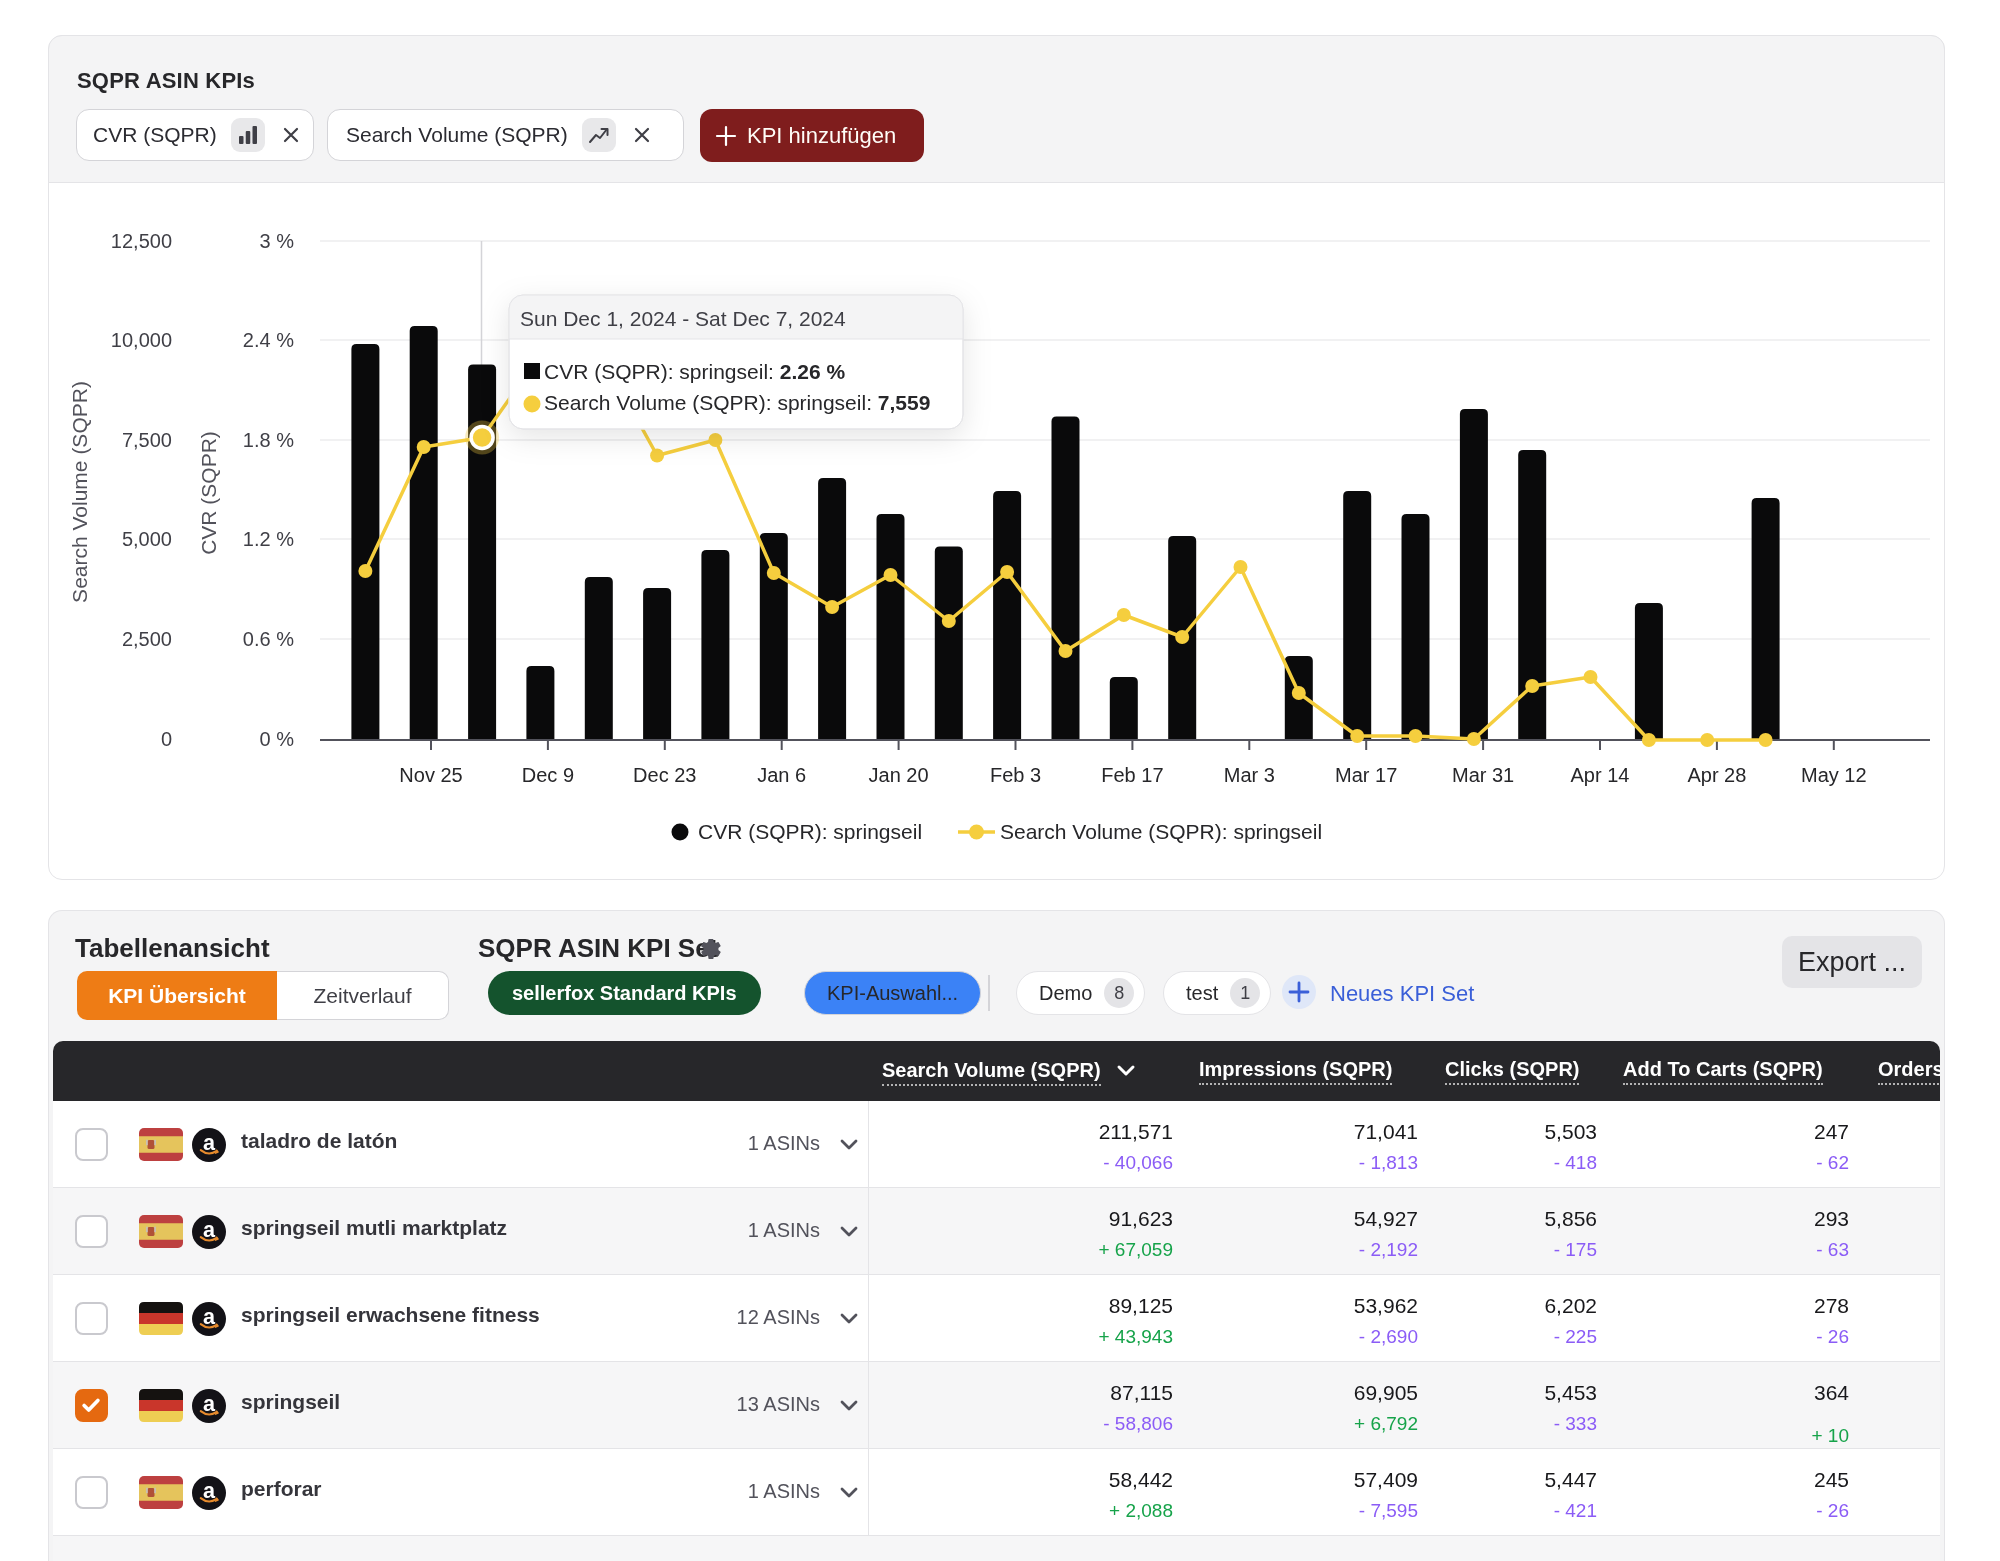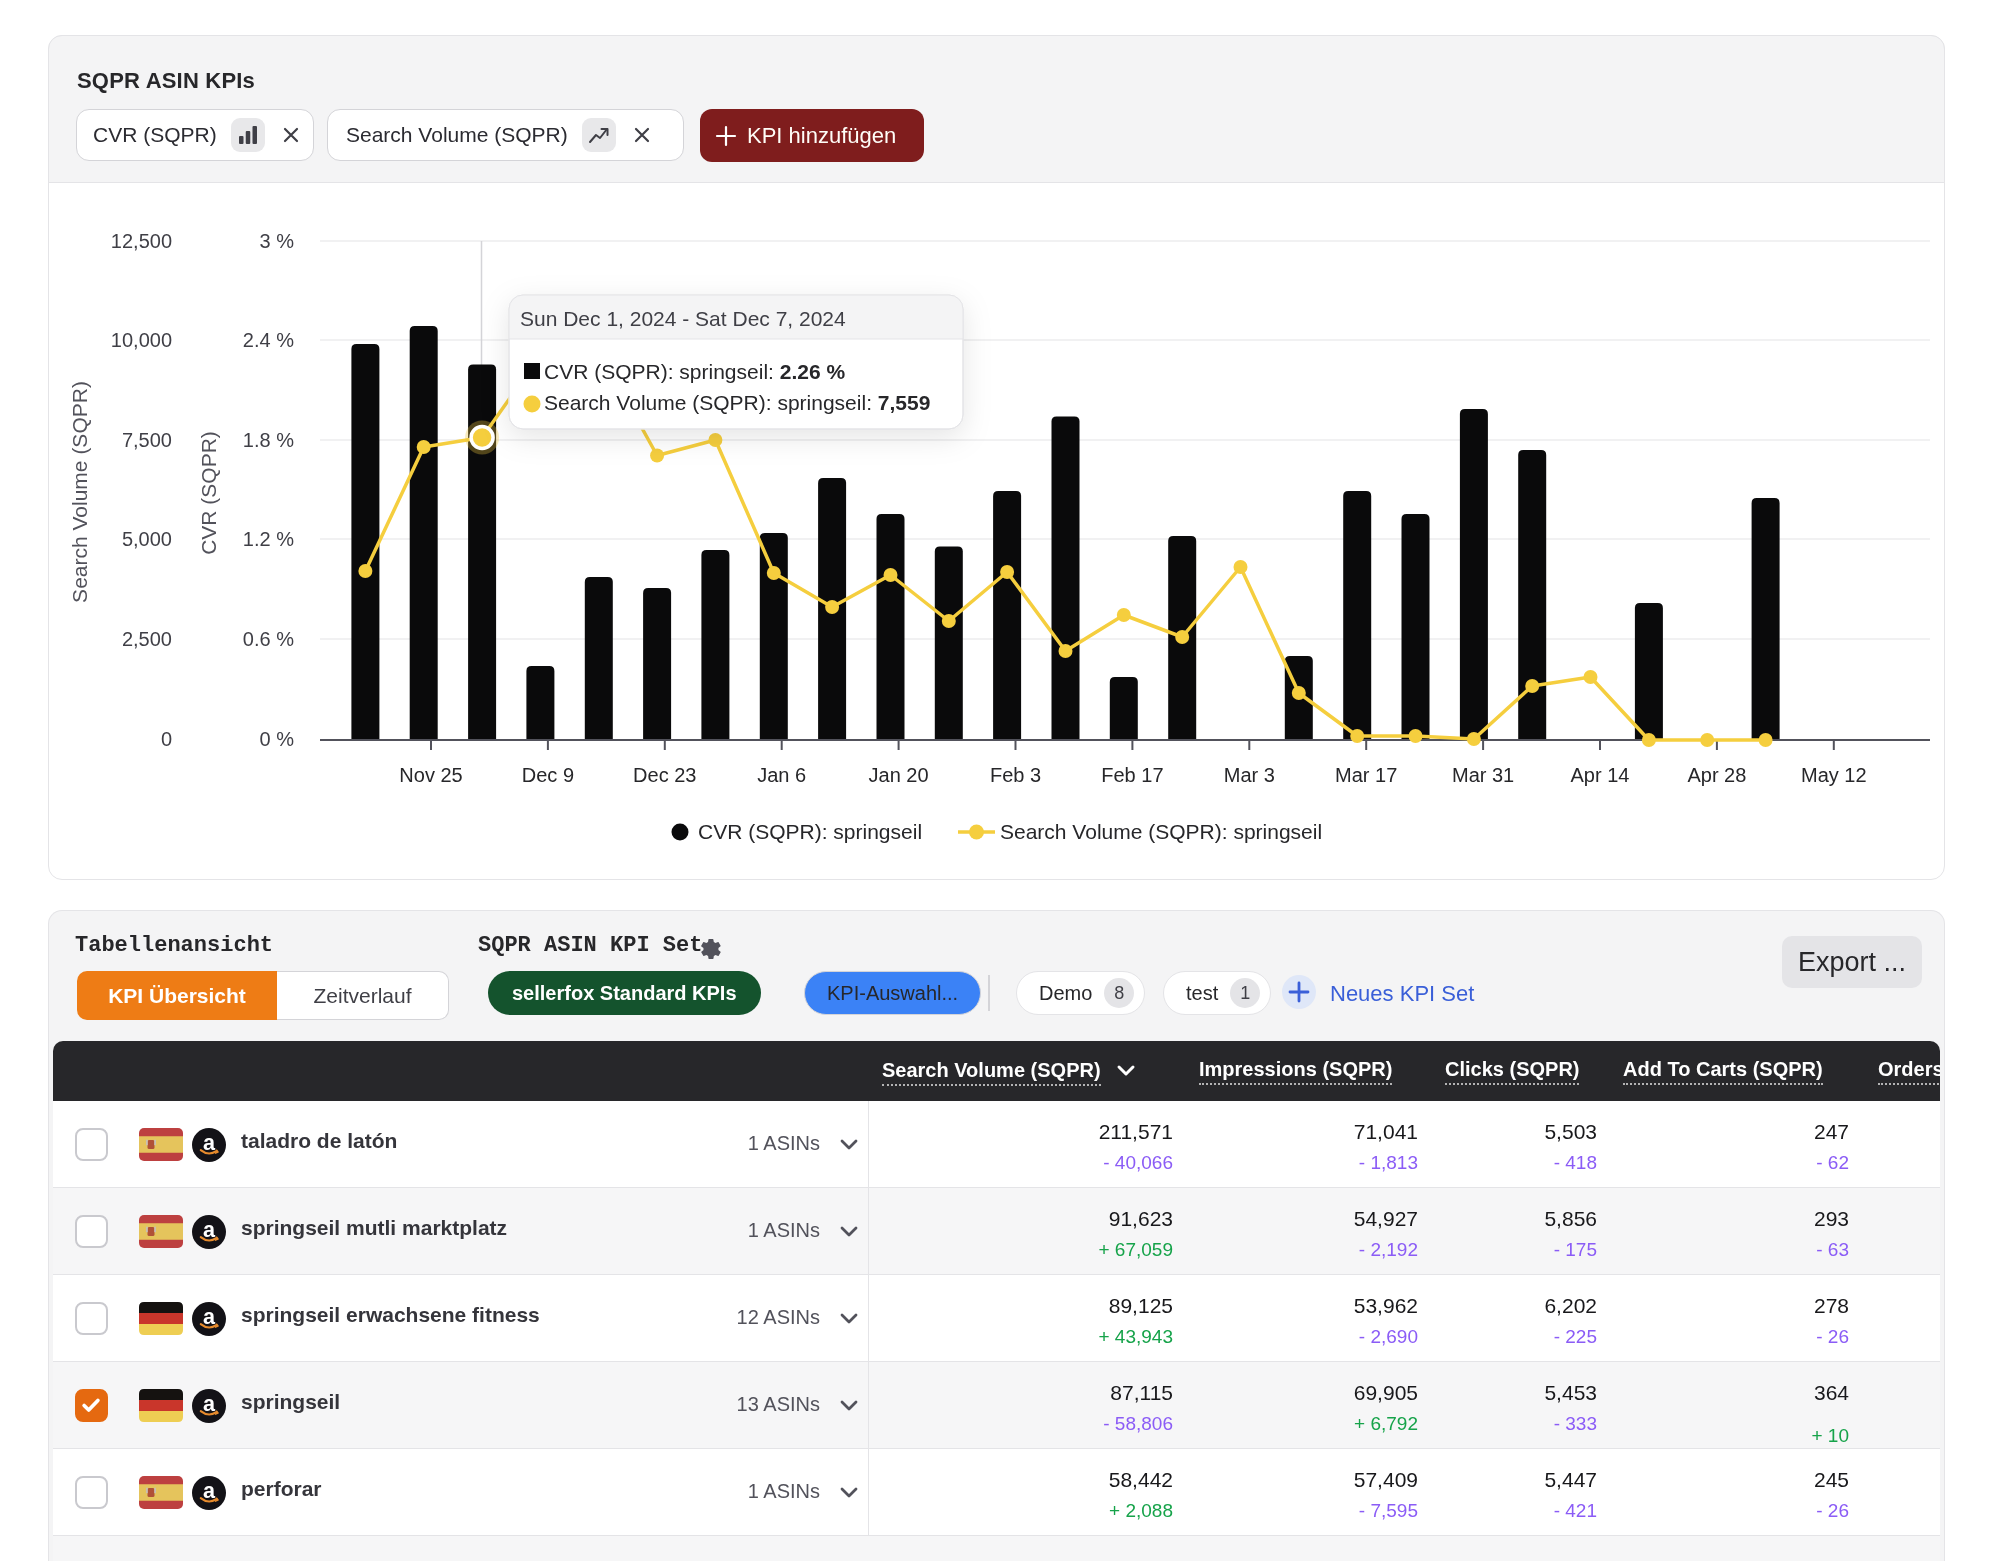--- a/index.html
+++ b/index.html
@@ -5,21 +5,21 @@
 *{margin:0;padding:0;box-sizing:border-box;}
 html,body{width:2000px;height:1561px;background:#fff;font-family:"Liberation Sans",sans-serif;position:relative;overflow:hidden;}
 .abs{position:absolute;}
 .card1{left:48px;top:35px;width:1897px;height:845px;border:1px solid #e4e4e7;border-radius:14px;background:#fff;}
 .c1head{left:48px;top:35px;width:1897px;height:148px;background:#f4f4f5;border:1px solid #e4e4e7;border-radius:14px 14px 0 0;}
 .title1{left:77px;top:68px;font-size:22px;font-weight:700;color:#27272a;letter-spacing:0.2px;}
 .chip{height:52px;background:#fff;border:1.5px solid #d4d4d8;border-radius:13px;display:flex;align-items:center;font-size:21px;color:#2b2b31;}
 .icobadge{width:34px;height:34px;background:#e8e8ea;border-radius:9px;display:flex;align-items:center;justify-content:center;}
 .btn-orange{background:#7f1d1d;color:#fffdf8;border-radius:12px;display:flex;align-items:center;justify-content:center;font-size:22px;font-weight:400;}
 .card2{left:48px;top:910px;width:1897px;height:651px;border:1px solid #e4e4e7;border-bottom:none;border-radius:14px 14px 0 0;background:#f4f4f5;}
-.lab2{font-size:22px;font-weight:700;color:#27272a;font-family:Liberation Mono, monospace;}
+.lab2{font-size:26px;font-weight:700;color:#27272a;}
 .tab{height:49px;display:flex;align-items:center;justify-content:center;font-size:21px;}
 .pill{height:44px;border-radius:22px;display:flex;align-items:center;font-size:20px;}
 .badge{background:#e4e4e7;border-radius:50%;width:30px;height:30px;display:flex;align-items:center;justify-content:center;font-size:18px;color:#3f3f46;}
 .thead{left:53px;top:1041px;width:1887px;height:60px;background:#27272a;border-radius:10px 10px 0 0;overflow:hidden;}
 .th{position:absolute;top:17px;font-size:20px;font-weight:700;color:#fff;white-space:nowrap;}
 .th span{border-bottom:2px dotted rgba(255,255,255,0.65);padding-bottom:3px;}
 .row{left:53px;width:1887px;height:87px;background:#fff;border-bottom:1px solid #e4e4e7;}
 .row.alt{background:#f6f6f7;}
 .cbx{position:absolute;left:22px;top:27px;width:33px;height:33px;border:2px solid #c9c9ce;border-radius:8px;background:#fff;}
 .cbx.on{background:#e56910;border-color:#e56910;}

